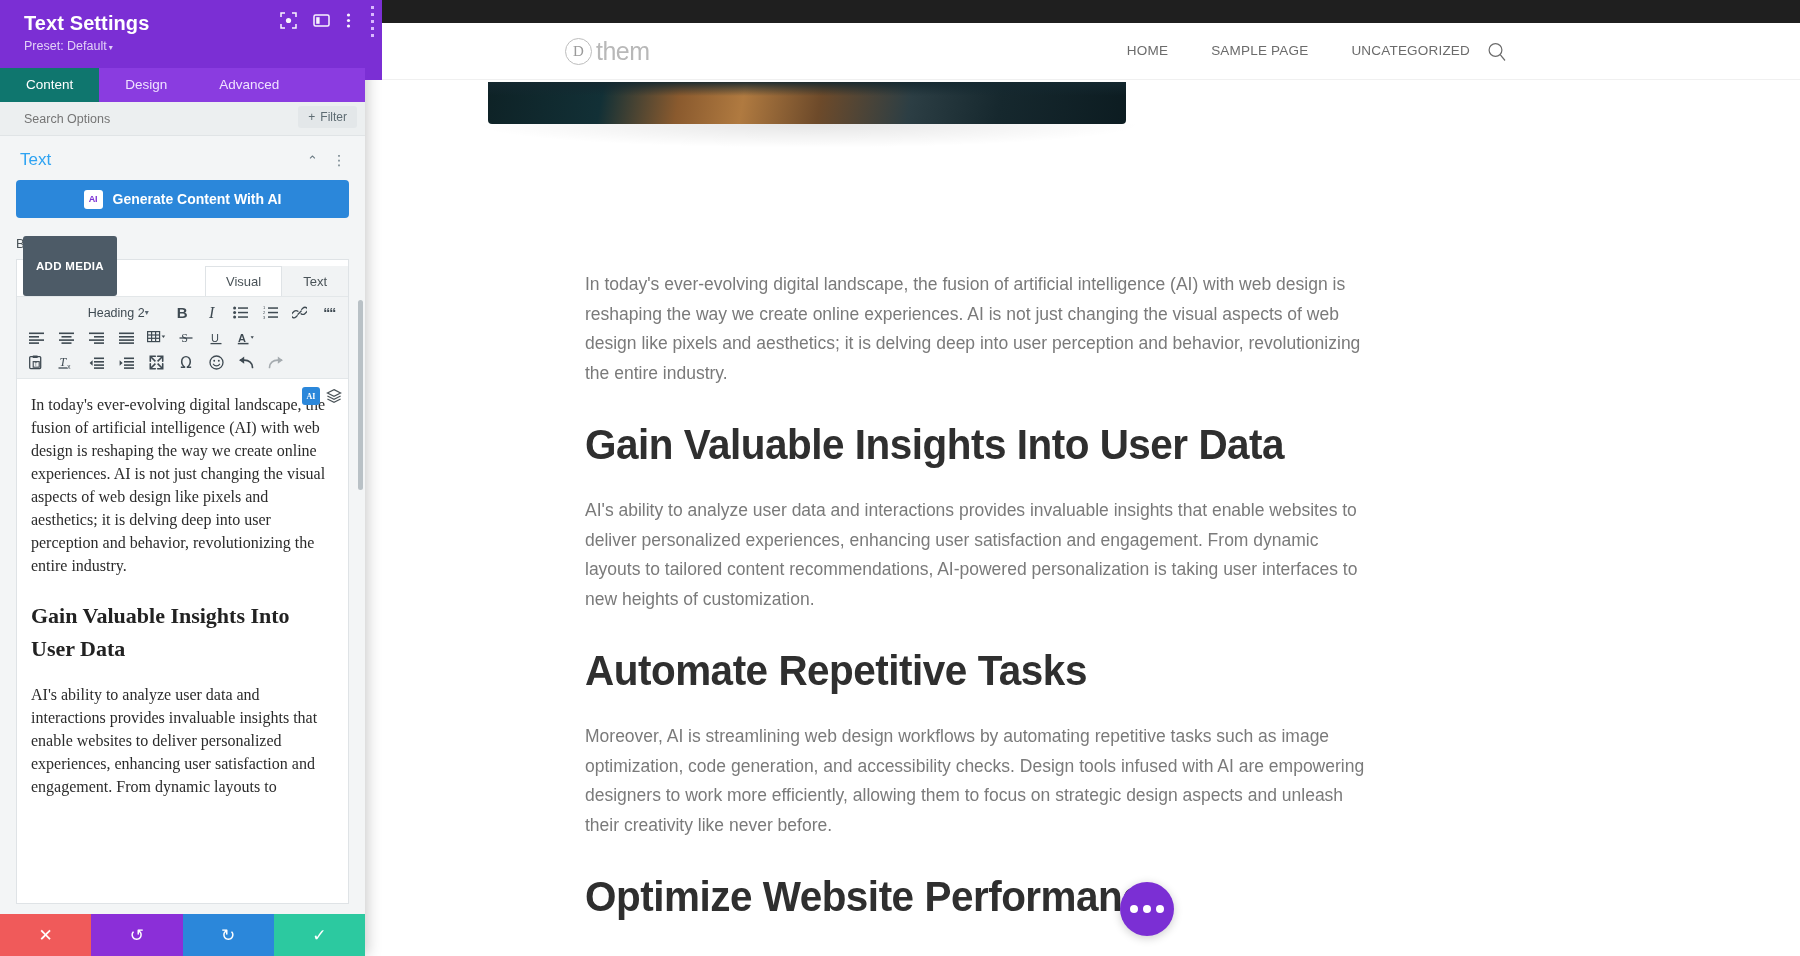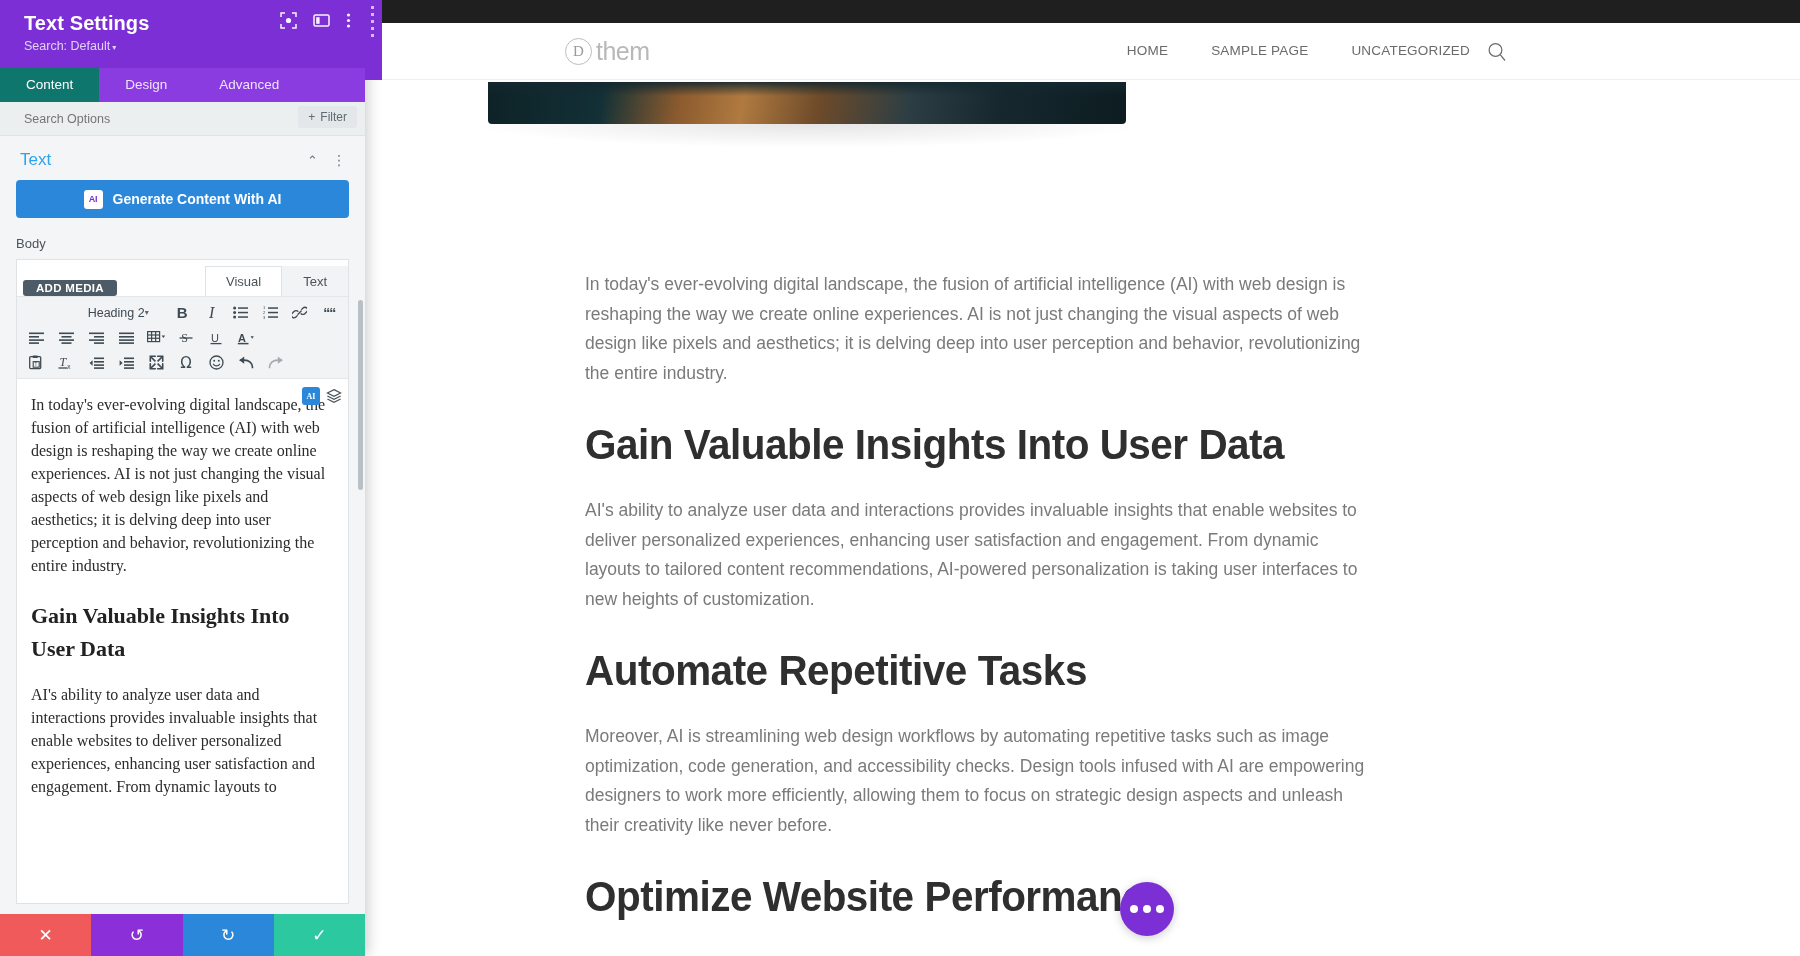--- a/index.html
+++ b/index.html
@@ -170,21 +170,21 @@
     margin: 0 16px; background: #fff; border: 1px solid #dfe3e6;
     flex: 1 1 auto; display: flex; flex-direction: column; min-height: 0;
     position: relative;
   }
   .editor-top {
     display: flex; align-items: flex-end; padding: 6px 6px 0 6px;
     background: #fff; flex: 0 0 auto; position: relative; height: 36px;
   }
   .addmedia {
     background: #4d5b67; color: #fff; font-size: 11.5px; font-weight: 700;
-    padding: 2px 13px; border-radius: 3px; cursor: pointer; letter-spacing: .3px;
+    padding: 24px 13px; border-radius: 3px; cursor: pointer; letter-spacing: .3px;
   }
   .ed-tabs { position: absolute; right: 0px; bottom: 0; display: flex; }
   .ed-tab {
     padding: 7px 20px; font-size: 13px; color: #4a5358; cursor: pointer;
     border: 1px solid transparent; border-bottom: none; background: #f1f3f4;
   }
   .ed-tab.active { background: #fff; border-color: #dfe3e6; }
 
   .mce-toolbar {
     background: #f1f3f4; border-top: 1px solid #e3e7e9; border-bottom: 1px solid #e3e7e9;
@@ -296,21 +296,21 @@
     </button>
   </div>
 
   <div class="left-purple-strip"></div>
 
   <div class="panel">
 
     <div class="panel-head">
       <div class="panel-title">Text Settings</div>
       <div class="panel-preset">
-        <span>Search: Default</span><span class="caret">▾</span>
+        <span>Preset: Default</span><span class="caret">▾</span>
       </div>
       <div class="head-icons">
         <span class="hi">
           <svg width="17" height="17" viewBox="0 0 17 17">
             <path d="M1 5V1h4M12 1h4v4M16 12v4h-4M5 16H1v-4" fill="none" stroke="#fff" stroke-width="1.5"></path>
             <circle cx="8.5" cy="8.5" r="2.6" fill="#fff"></circle>
           </svg>
         </span>
         <span class="hi">
           <svg width="17" height="17" viewBox="0 0 17 17">

